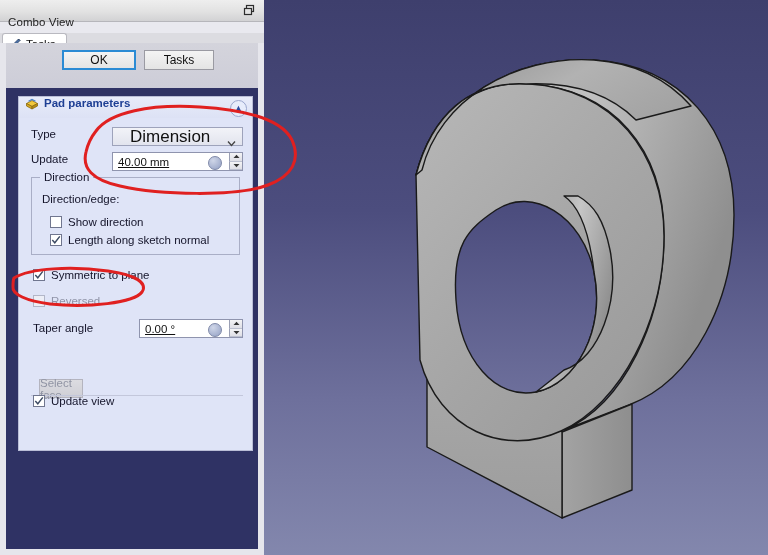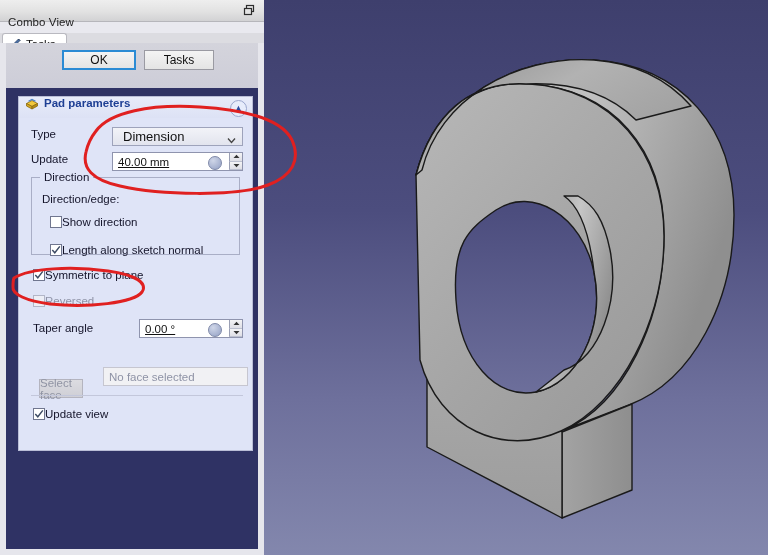--- a/index.html
+++ b/index.html
@@ -83,21 +83,21 @@
     align-items:center;justify-content:center;cursor:pointer;
   }
   #collapse-button .chev{font-size:9px;color:#2a4a9e;line-height:1;font-weight:bold;}
 
   
   .row{position:absolute;display:flex;align-items:center;}
   .fld-label{font-size:11.5px;color:#14142a;}
   .combo{
     background:linear-gradient(to bottom,#f2f3f8 0%,#e2e4ee 100%);
     border:1px solid #9ea3bb;box-sizing:border-box;height:19px;
-    display:flex;align-items:center;padding-left:10px;font-size:13px;color:#111;
+    display:flex;align-items:center;padding-left:17px;font-size:17px;color:#111;
     position:relative;cursor:pointer;
   }
   .combo .arrow{
     position:absolute;right:6px;top:5px;width:9px;height:9px;
   }
   .spin{
     background:#ffffff;border:1px solid #8f94ae;box-sizing:border-box;height:19px;
     display:flex;align-items:center;padding-left:5px;font-size:11.5px;color:#111;
     position:relative;
     text-decoration:underline;
@@ -121,21 +121,21 @@
   
   #direction-group{
     position:absolute;left:12px;top:80px;width:209px;height:78px;
     border:1px solid #a9aec6;box-sizing:border-box;
   }
   #direction-legend{
     position:absolute;left:8px;top:-7px;background:#dfe4f7;padding:0 4px;
     font-size:11.5px;color:#14142a;
   }
 
-  .chkrow{position:absolute;display:flex;align-items:center;cursor:pointer;}
+  .chkrow{position:absolute;display:flex;align-items:center;gap:6px;cursor:pointer;}
   .chk{
     width:12px;height:12px;background:#ffffff;border:1px solid #70768f;
     box-sizing:border-box;display:flex;align-items:center;justify-content:center;
     flex:0 0 auto;
   }
   .chk.disabled{background:#eceef6;border-color:#b2b6c8;}
   .chk svg{display:block;}
   .chklabel{font-size:11.5px;color:#14142a;}
   .chklabel.disabled{color:#9094a8;}
 
@@ -334,21 +334,21 @@
         <div id="direction-group">
           <span id="direction-legend">Direction</span>
 
           <span class="fld-label" style="position:absolute;left:10px;top:15px;">Direction/edge:</span>
 
           <div class="chkrow" style="left:18px;top:38px;">
             <span class="chk"></span>
             <span class="chklabel">Show direction</span>
           </div>
 
-          <div class="chkrow" style="left:18px;top:66px;">
+          <div class="chkrow" style="left:18px;top:56px;">
             <span class="chk">
               <svg width="10" height="10" viewBox="0 0 10 10">
                   <path d="M1.3 5 L3.8 7.8 L8.8 1.4" fill="none" stroke="#3c4a63" stroke-width="1.4"></path>
                 </svg>
             </span>
             <span class="chklabel">Length along sketch normal</span>
           </div>
         </div>
 
         <div class="chkrow" style="left:14px;top:172px;">
@@ -379,25 +379,24 @@
             </div>
             <div>
               <svg width="7" height="5" viewBox="0 0 7 5">
                   <path d="M0.5 1 L3.5 4.2 L6.5 1 Z" fill="#333"></path>
                 </svg>
             </div>
           </span>
         </div>
 
         <div id="select-face-button">Select face</div>
-        <div id="no-face-field">No face selected</div>
 
         <div id="pad-divider"></div>
 
-        <div class="chkrow" style="left:14px;top:311px;">
+        <div class="chkrow" style="left:14px;top:298px;">
           <span class="chk">
             <svg width="10" height="10" viewBox="0 0 10 10">
                 <path d="M1.3 5 L3.8 7.8 L8.8 1.4" fill="none" stroke="#3c4a63" stroke-width="1.4"></path>
               </svg>
           </span>
           <span class="chklabel">Update view</span>
         </div>
 
       </div>
     </div>

